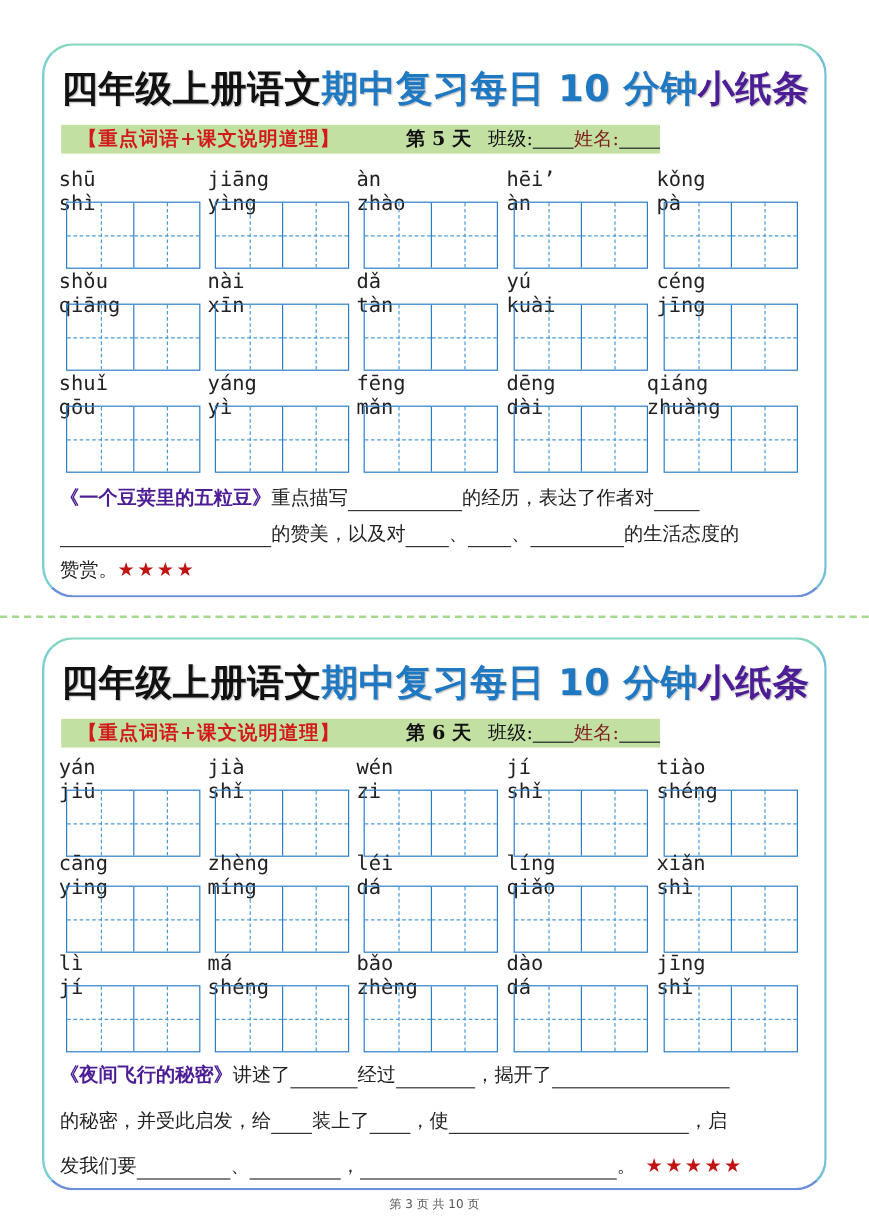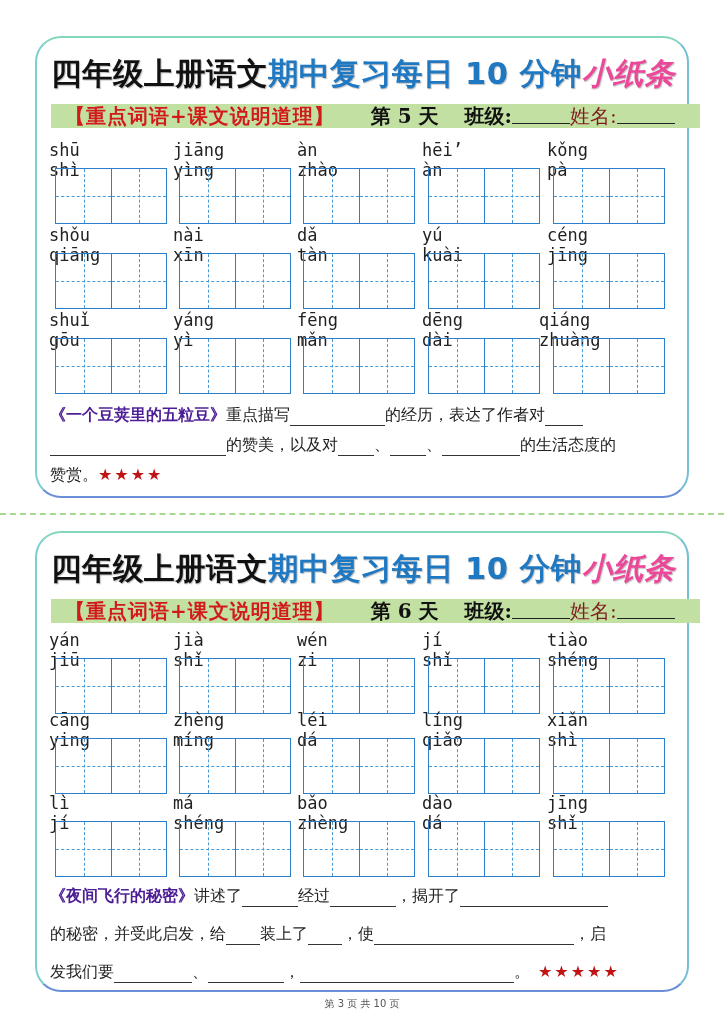--- a/index.html
+++ b/index.html
@@ -22,34 +22,34 @@
     left: 14px; top: 16px;
     font-family: "DejaVu Sans", "Liberation Sans", sans-serif;
     font-weight: bold;
     font-size: 30.5px;
     letter-spacing: 0.5px;
     white-space: nowrap;
     text-shadow: 1px 1px 1px rgba(0,0,0,0.25);
   }
   .title .t-black { color: #111; }
   .title .t-blue { color: #1f78c2; }
-  .title .t-red { color: #ec4899; font-style: italic; }
+  .title .t-red { color: #4c1d95; }
 
   .bar {
     position: absolute;
     left: 14px; top: 66px;
-    width: 649px; height: 24px;
+    width: 499px; height: 24px;
     background: #c3e0a3;
     display: flex; align-items: center;
-    font-size: 20px;
+    font-size: 16px;
     white-space: nowrap;
   }
   .bar .topic { color: #d21a1a; font-weight: bold; margin-left: 14px; letter-spacing: 1px; }
-  .bar .day { margin-left: 36px; font-weight: bold; color: #111; }
-  .bar .cls { margin-left: 26px; font-weight: bold; color: #111; }
+  .bar .day { margin-left: 55px; font-weight: bold; color: #111; }
+  .bar .cls { margin-left: 14px; font-weight: normal; color: #111; }
   .bar .blank { display: inline-block; border-bottom: 1.5px solid #222; height: 16px; vertical-align: bottom; }
   .bar .b1 { width: 58px; }
   .bar .b2 { width: 58px; }
   .bar .name { font-weight: normal; color: #7f1d1d; }
   .word {
     position: absolute;
     width: 112px;
   }
   .pinyin {
     position: absolute;

